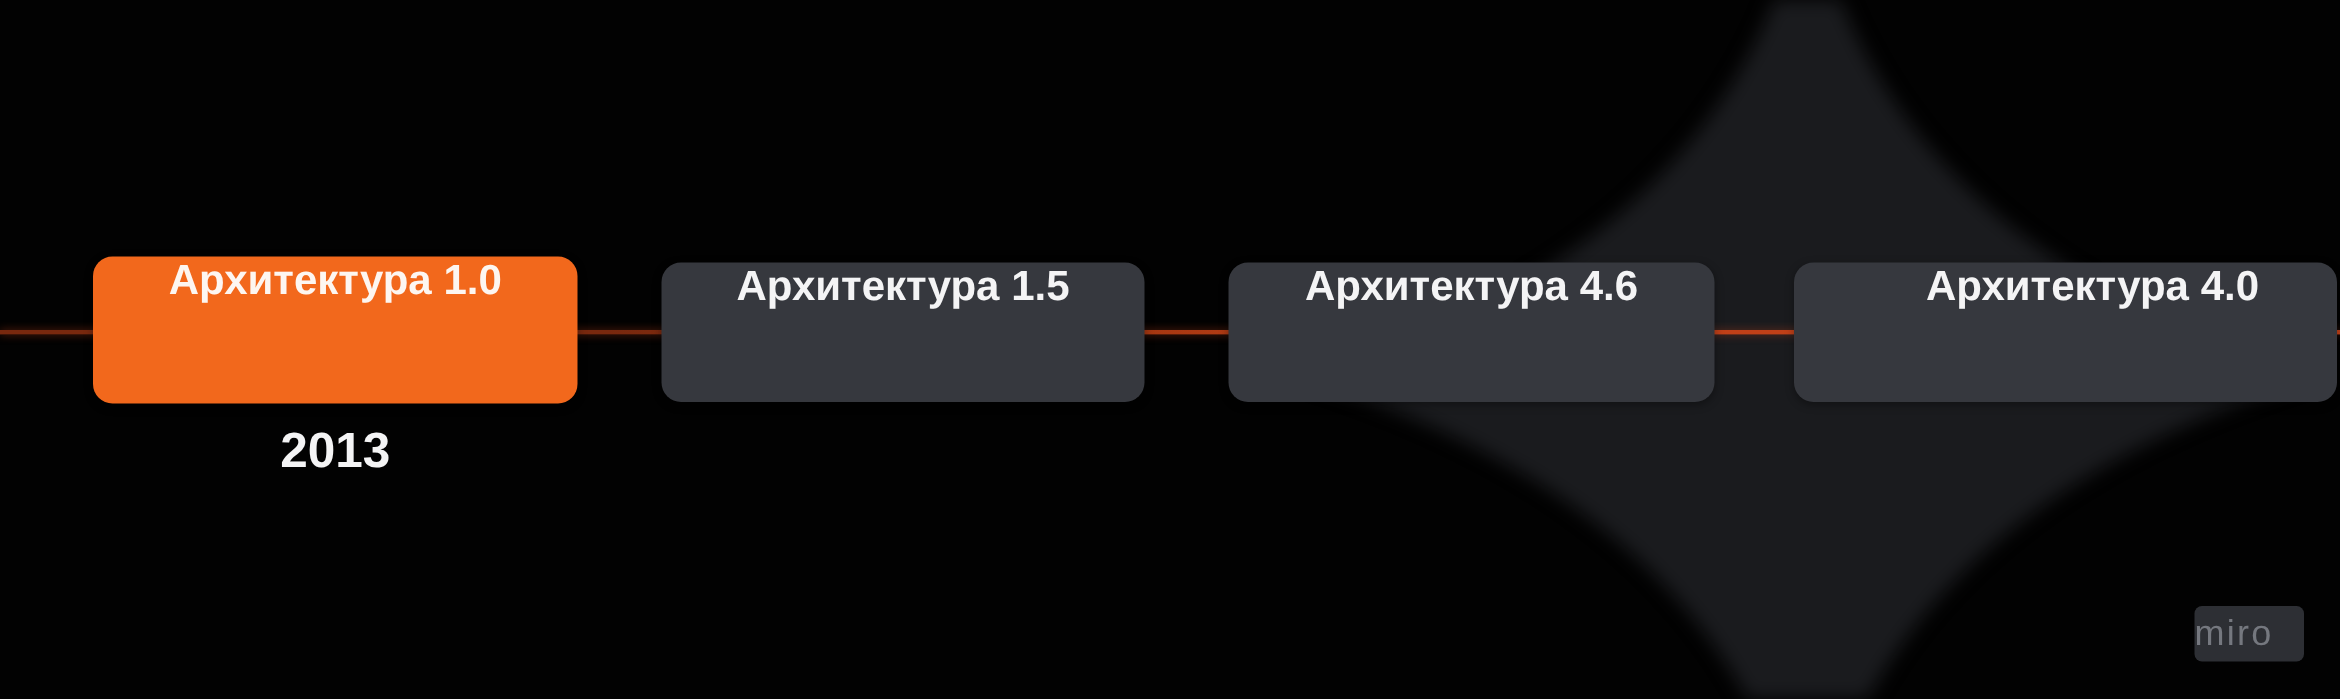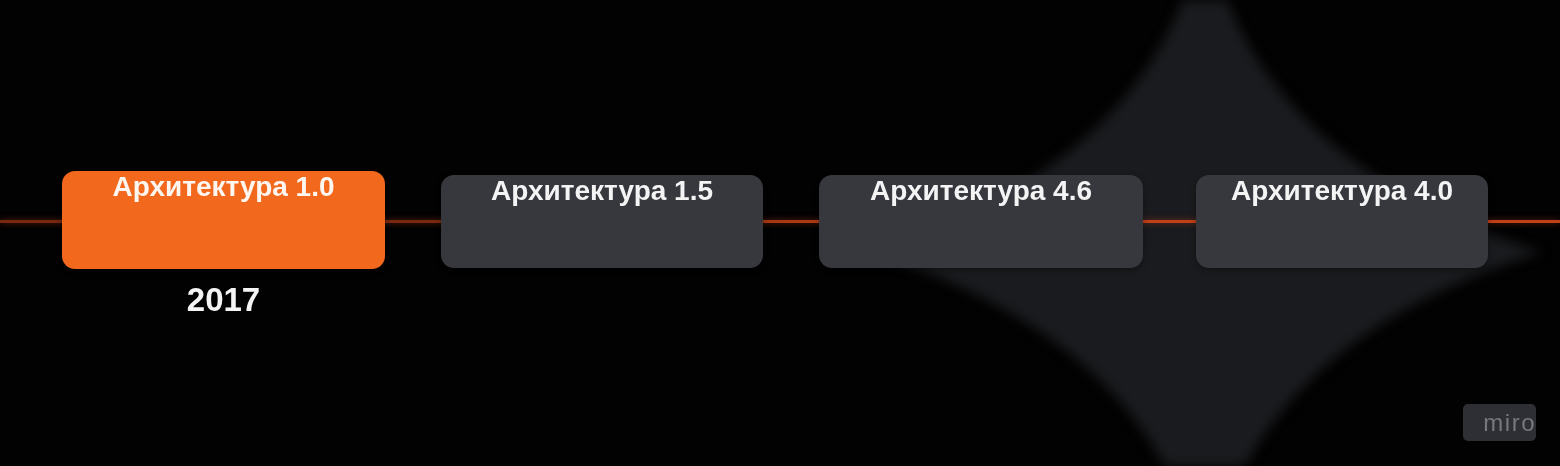--- a/index.html
+++ b/index.html
@@ -23,21 +23,21 @@
       #9c340f 46%,
       var(--line_bright,#c04018) 58%,
       var(--line_bright,#c04018) 100%);
     box-shadow:0 0 6px rgba(199,66,25,.5);
   }
 
   
   .p1{left:62px;width:323px;}
   .p2{left:441px;width:322px;}
   .p3{left:819px;width:324px;}
-  .p4{left:1196px;width:292px;}
+  .p4{left:1196px;width:326px;padding-left:36px;}
 
   .box{
     position:absolute;top:175px;height:93px;
     display:flex;align-items:flex-start;justify-content:center;
     background:var(--node_bg,#36383e);
     border-radius:13px;
     color:var(--text,#f4f4f5);
     font-size:28px;font-weight:700;
     box-shadow:0 2px 6px rgba(0,0,0,.35);
   }
@@ -51,40 +51,40 @@
     position:absolute;top:281px;height:38px;line-height:38px;
     text-align:center;
     color:var(--text,#f4f4f5);
     font-size:33px;font-weight:700;
   }
 
   .watermark{
     position:absolute;left:1463px;top:404px;width:73px;height:37px;
     background:var(--wm_bg,#2d2f34);
     border-radius:5px;
-    display:flex;align-items:center;justify-content:flex-end;
+    display:flex;align-items:center;justify-content:flex-start;
     color:var(--wm_text,#75787f);
     font-size:24px;font-weight:400;letter-spacing:1.5px;
   }
 </style>
 </head>
 <body>
 
 <div class="board">
 
   <svg class="bg-shape" width="1560" height="466" viewBox="0 0 1560 466" aria-hidden="true">
     <path d="M1205 -80 Q1245 160 1542 252 Q1245 344 1205 584 Q1165 344 868 252 Q1165 160 1205 -80 Z"></path>
   </svg>
 
   <div class="connector"></div>
 
   <div class="box highlight p1">
     <span>Архитектура 1.0</span>
   </div>
-  <div class="year p1">2017</div>
+  <div class="year p1">2013</div>
 
   <div class="box p2">
     <span>Архитектура 1.5</span>
   </div>
 
   <div class="box p3">
     <span>Архитектура 4.6</span>
   </div>
 
   <div class="box p4">

